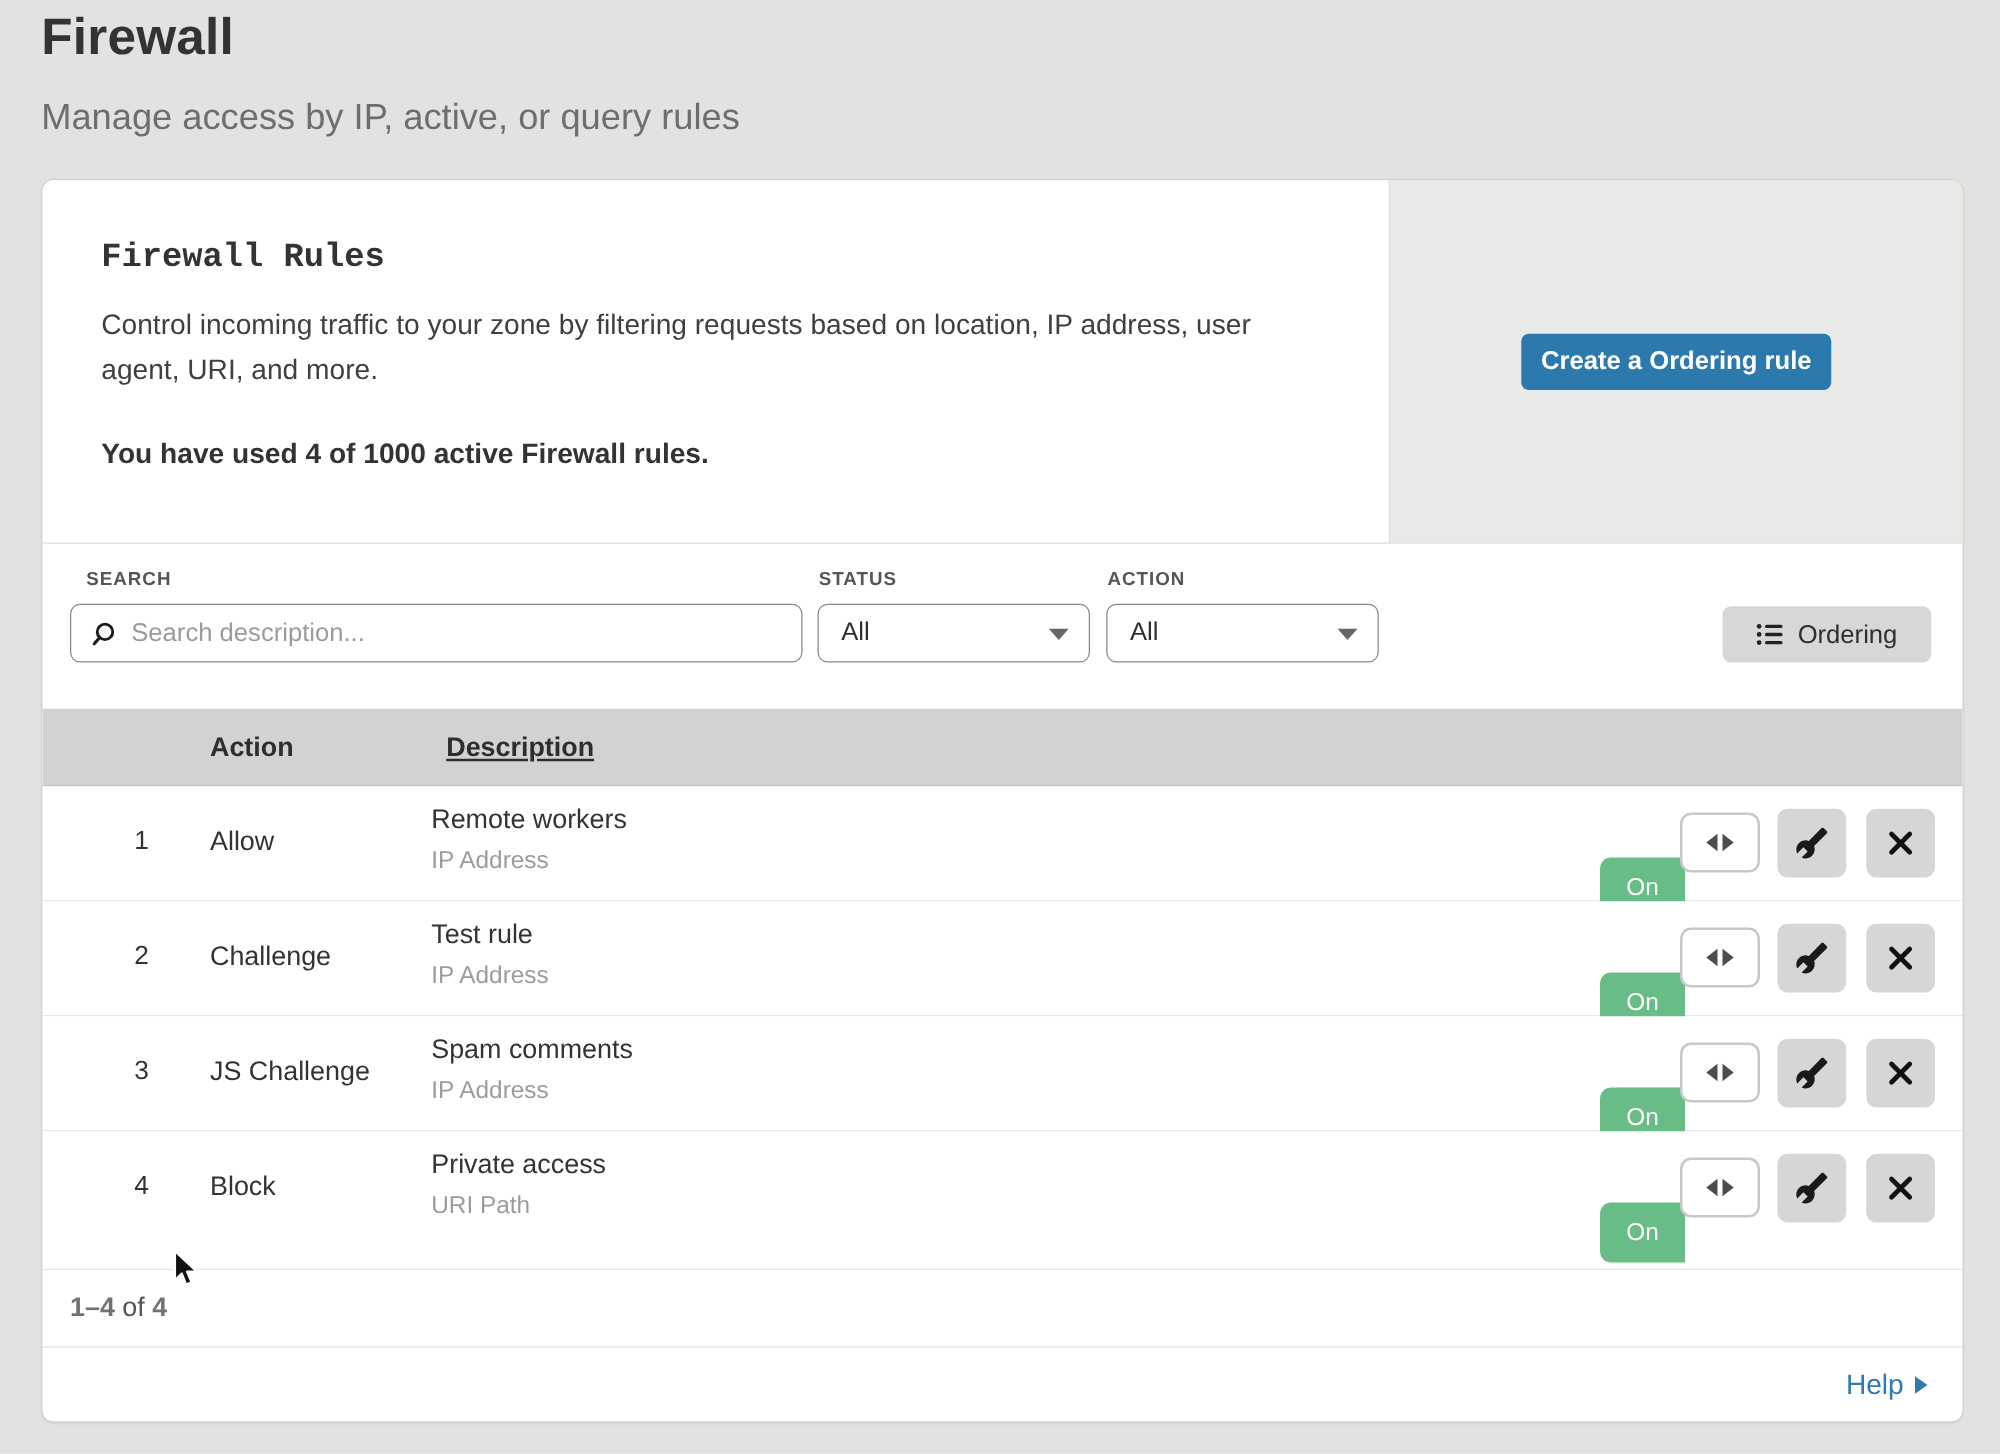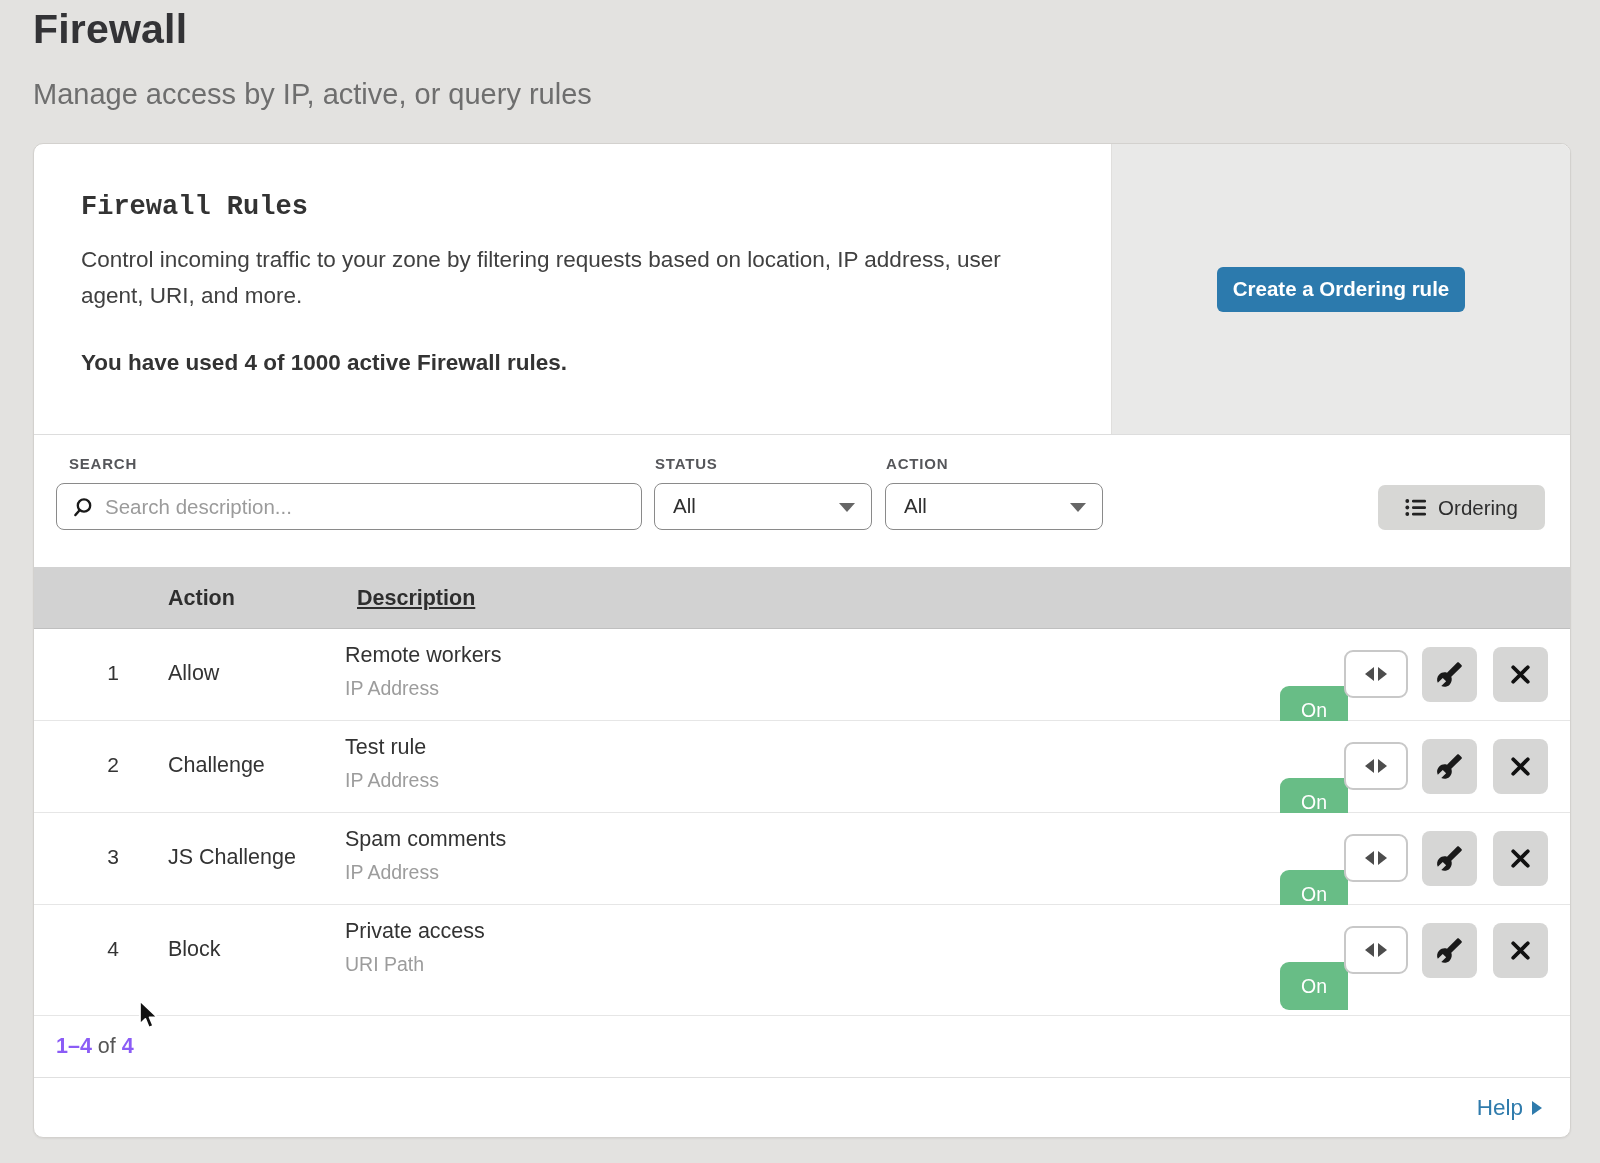--- a/index.html
+++ b/index.html
@@ -145,21 +145,21 @@
     cursor:pointer;
   }
   .wrench-btn { left:1388px; }
   .x-btn { left:1459px; }
 
   
   .pagination {
     position:absolute; top:872px; left:0; right:0; height:61px;
     font-size:21.5px; color:#555; line-height:61px; padding-left:22px;
   }
-  .pagination b { color:#8b5cf6; }
+  .pagination b { color:#737373; }
   .card-footer {
     position:absolute; top:933px; left:0; right:0; bottom:0;
     border-top:1px solid #e0e0e0;
     padding-left:48px;
   }
   .help-link {
     position:absolute; right:28px; top:50%; transform:translateY(-50%);
     font-size:22.5px; color:#2f7bac; cursor:pointer;
     display:flex; align-items:center; gap:9px;
   }

